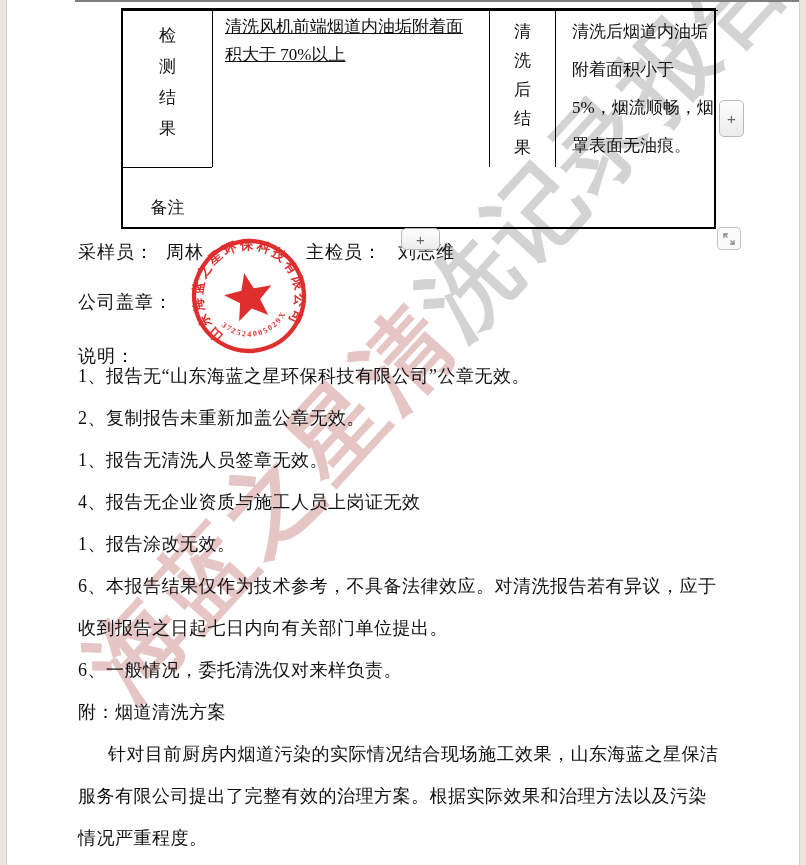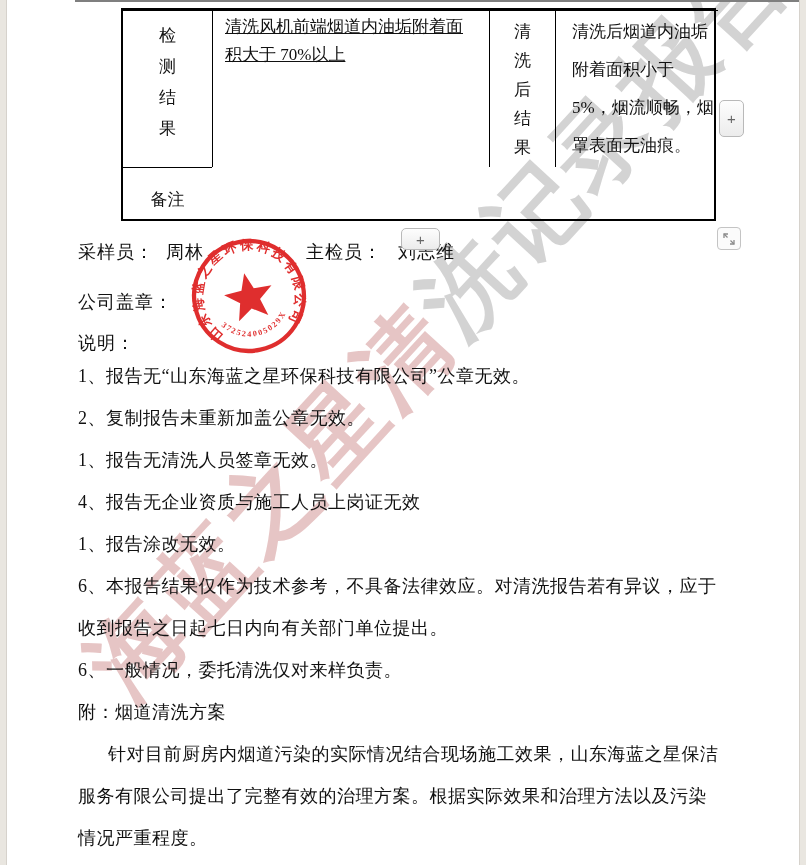--- a/index.html
+++ b/index.html
@@ -23,28 +23,28 @@
     display:grid; grid-template-columns:89px 277px 66px 163px;
     border:2px solid #000; font-size:17px; background:transparent; }
   .cell { border-left:1.5px solid #000; border-top:1.5px solid #000; }
   .r1 { height:157px; }
   .cell.first { border-left:none; }
   .vlabel { text-align:center; white-space:pre-line; }
   .v1 { line-height:31px; padding-top:9px; }
   .v3 { line-height:29px; padding-top:6px; }
   .cellbody { line-height:28px; padding:2px 10px 0 12px;text-decoration:underline; }
   .cellbody4 { line-height:38px; padding:2px 4px 0 16px; }
-  .remark-label { height:52px; display:flex; align-items:flex-end; justify-content:center; padding-bottom:8px; grid-column:1; }
+  .remark-label { height:60px; display:flex; align-items:flex-end; justify-content:center; padding-bottom:8px; grid-column:1; }
   .remark-value { grid-column:2 / span 3; height:60px; font-size:16px; line-height:20.5px; padding:1px 6px 0 8px; }
 
   
   .line-row { position:absolute; left:78px; font-size:18px; letter-spacing:1px; z-index:2; white-space:nowrap; }
   .signer-row { top:240px; }
   .seal-row   { top:290px; }
-  .notes-head { top:331px; }
+  .notes-head { top:344px; }
   .sampler-name   { margin-left:12px; }
   .inspector-label{ margin-left:102px; }
   .inspector-name { margin-left:16px;margin-top:16px; }
 
   
   .doc-body { position:absolute; left:78px; top:355px; width:645px; z-index:2;
     font-size:18px; line-height:42px; letter-spacing:0.5px; }
   .attachment-paragraph { text-indent:30px; }
 
   

